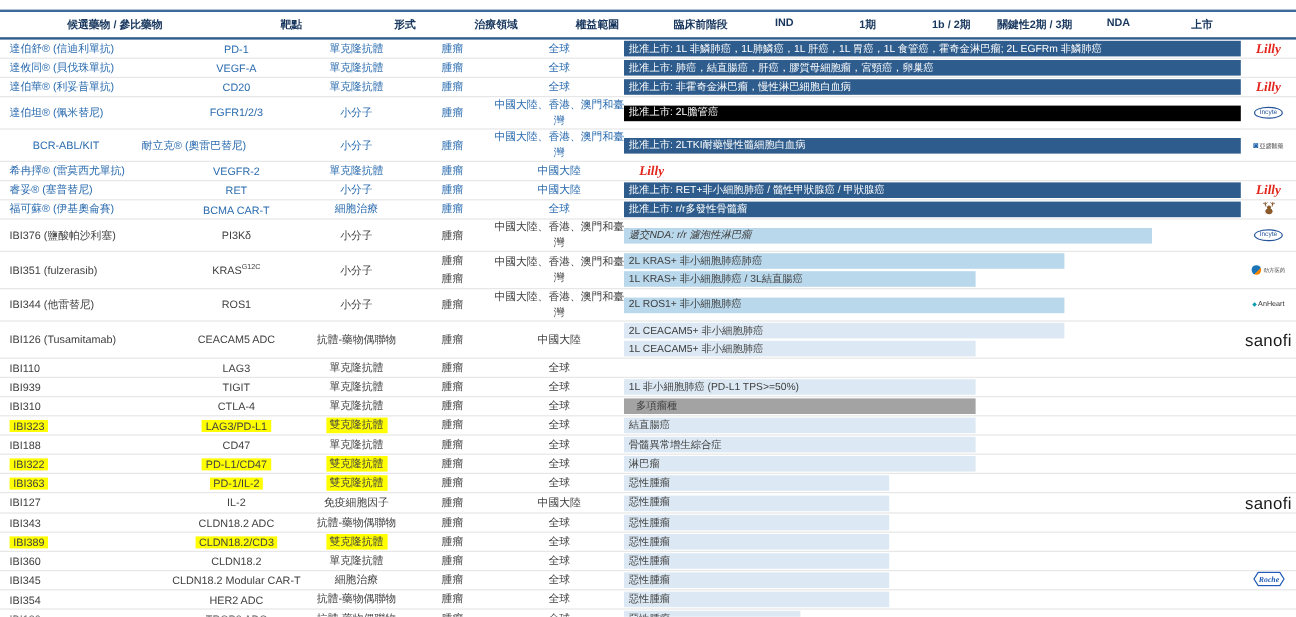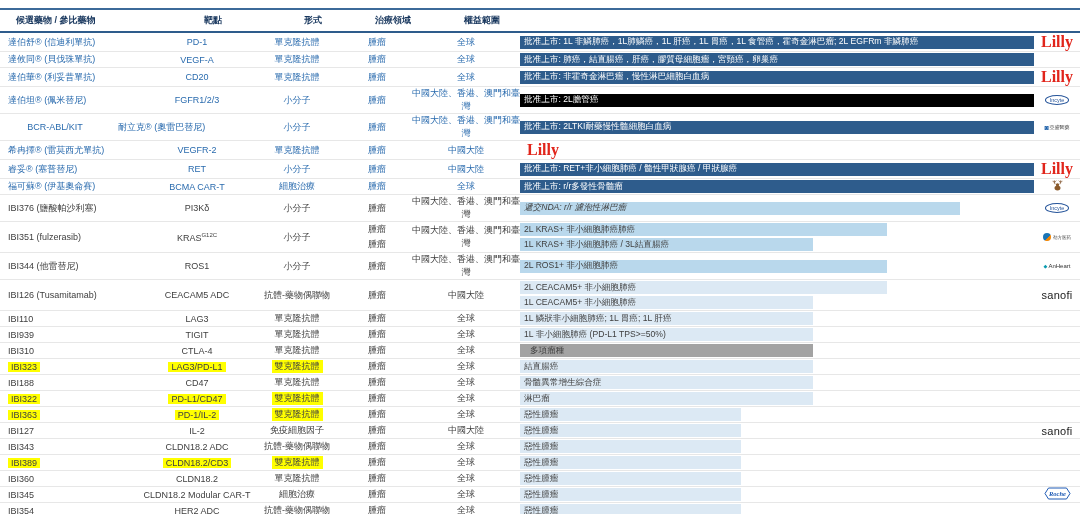--- a/index.html
+++ b/index.html
@@ -1,21 +1,21 @@
 <!DOCTYPE html>
 <html><head>
 <meta charset="utf-8">
 <style>
   html,body{margin:0;padding:0;background:#fff;}
   body{width:1080px;height:514px;font-family:"Liberation Sans","DejaVu Sans",sans-serif;overflow:hidden;}
   .page{padding-top:8px;}
   
   .thead{display:flex;height:21px;align-items:center;border-top:2px solid #3c6a99;border-bottom:2px solid #2e5c8c;font-weight:bold;color:#17365d;font-size:9px;}
   .hcell{display:flex;align-items:center;justify-content:center;}
-  .hname{justify-content:flex-start;padding-left:16px;}
+  .hname{justify-content:flex-start;padding-left:16px;margin-left:40px;}
   .hstages{display:flex;}
   .hstage{flex:1;text-align:center;}
   
   .col-name{width:142px;}
   .col-target{width:110px;}
   .col-mod{width:90px;}
   .col-area{width:70px;}
   .col-rights{width:108px;}
   .col-gantt{width:514px;}
   .col-logo{width:46px;}
@@ -29,40 +29,49 @@
   .cell.col-area,.cell.col-gantt{flex-direction:column;justify-content:center;align-items:stretch;}
   .cell.col-area{align-items:center;}
   .areaLine{height:15px;line-height:15px;display:block;}
   .trow.marketed .cell{color:#2a6bae;}
   .gline{height:15px;display:flex;align-items:center;}
   .bar{height:13px;display:flex;align-items:center;padding-left:4px;white-space:nowrap;font-size:8.6px;color:#404040;box-sizing:border-box;}
   .bar.mkt{color:#ffffff;}
   .hl-on{background:#ffff00;padding:0 3px;}
   sup{font-size:6px;}
   
-  .logo-lilly{font-family:"Liberation Serif","DejaVu Serif",serif;font-weight:bold;color:#e1251b;font-size:16px;}
-  .logo-sanofi{font-size:11px;color:#1a1a1a;letter-spacing:.3px;}
+  .logo-lilly{font-family:"Liberation Serif","DejaVu Serif",serif;font-style:italic;font-weight:bold;color:#e1251b;font-size:11px;}
+  .logo-sanofi{font-size:14px;color:#1a1a1a;letter-spacing:.3px;}
   .logo-incyte{border:1px solid #25549a;border-radius:50%;color:#25549a;font-size:5.5px;padding:1px 4px;}
   .logo-ascentage{font-size:5px;color:#444;display:flex;align-items:center;gap:1px;}
   .asc-ico{color:#1b5fa8;font-size:7px;}
   .logo-genfleet{display:flex;align-items:center;gap:2px;font-size:4.5px;color:#444;}
   .gf-circle{width:8px;height:8px;border-radius:50%;background:linear-gradient(135deg,#1a74b5 62%,#f08300 62%);display:inline-block;}
   .logo-anheart{display:flex;align-items:center;gap:1px;font-size:6px;color:#333;}
   .ah-d{color:#0a9bb0;font-size:5px;}
 </style>
 </head>
 <body>
 
 <div class="page">
   <div class="thead">
     <div class="hcell hname col-name">候選藥物 / 參比藥物</div>
     <div class="hcell col-target">靶點</div>
     <div class="hcell col-mod">形式</div>
     <div class="hcell col-area">治療領域</div>
     <div class="hcell col-rights">權益範圍</div>
+    <div class="hstages col-gantt">
+      <div class="hstage">臨床前階段</div>
+      <div class="hstage">IND</div>
+      <div class="hstage">1期</div>
+      <div class="hstage">1b / 2期</div>
+      <div class="hstage">關鍵性2期 / 3期</div>
+      <div class="hstage">NDA</div>
+      <div class="hstage">上市</div>
+    </div>
     <div class="hcell col-logo"></div>
   </div>
 
   <div class="tbody" id="rows">
       <div class="trow marketed">
         <div class="cell col-name">
           <span>達伯舒® (信迪利單抗)</span>
         </div>
         <div class="cell col-target">
           <span>PD-1</span>
@@ -408,27 +417,20 @@
         </div>
         <div class="cell col-mod">
           <span>單克隆抗體</span>
         </div>
         <div class="cell col-area">
           <span class="areaLine">腫瘤</span>
         </div>
         <div class="cell col-rights">
           <span>全球</span>
         </div>
-        <div class="cell col-gantt">
-          <div class="gline">
-            <div class="bar" style="width: 57.1%; background: rgb(220, 233, 244);">
-              <span>1L 鱗狀非小細胞肺癌; 1L 胃癌; 1L 肝癌</span>
-            </div>
-          </div>
-        </div>
         <div class="cell col-logo"></div>
       </div>
       <div class="trow">
         <div class="cell col-name">
           <span>IBI939</span>
         </div>
         <div class="cell col-target">
           <span>TIGIT</span>
         </div>
         <div class="cell col-mod">

